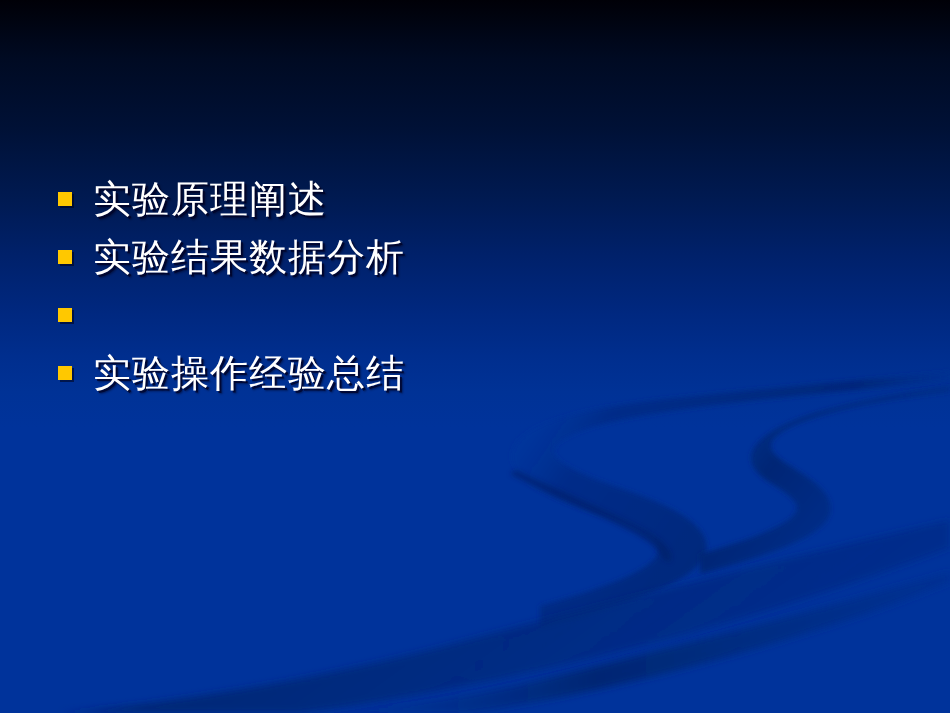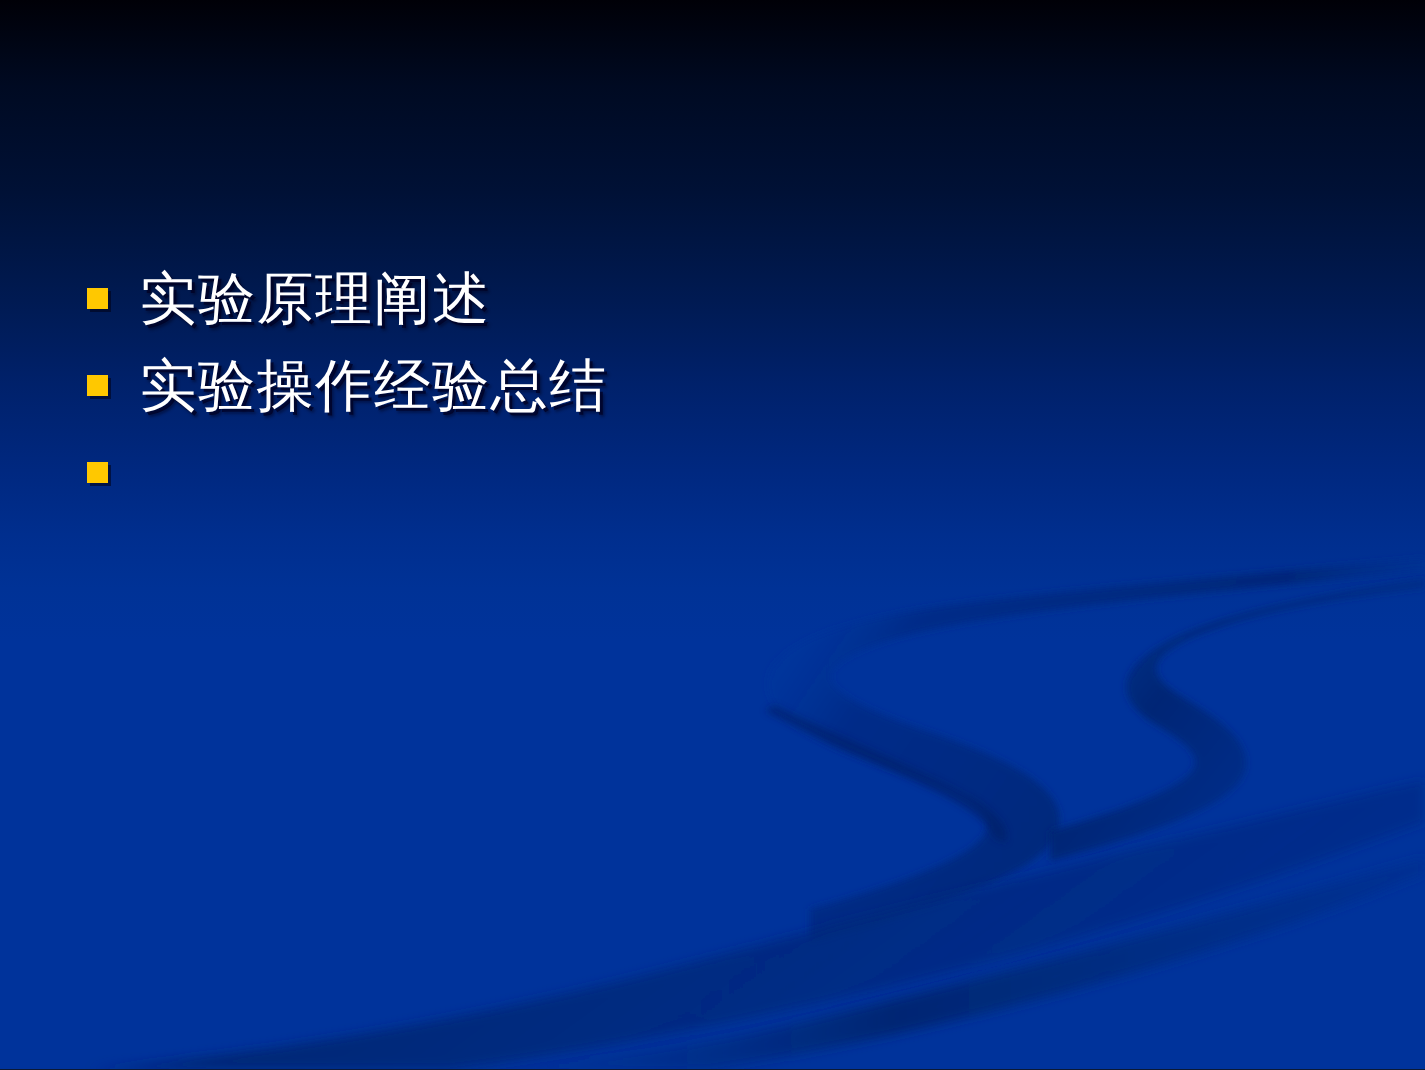--- a/index.html
+++ b/index.html
@@ -167,23 +167,27 @@
 
   <ul id="bullet-list">
 
     <li class="bullet-row">
       <span class="bullet-marker"></span>
       <span class="bullet-text">实验原理阐述</span>
     </li>
 
     <li class="bullet-row">
       <span class="bullet-marker"></span>
-      <span class="bullet-text">实验操作经验总结</span>
+      <span class="bullet-text">实验结果数据分析</span>
     </li>
 
     <li class="bullet-row">
       <span class="bullet-marker"></span>
     </li>
 
+    <li class="bullet-row">
+      <span class="bullet-marker"></span>
+      <span class="bullet-text">实验操作经验总结</span>
+    </li>
 
   </ul>
 
 </div>
 
 </body></html>

